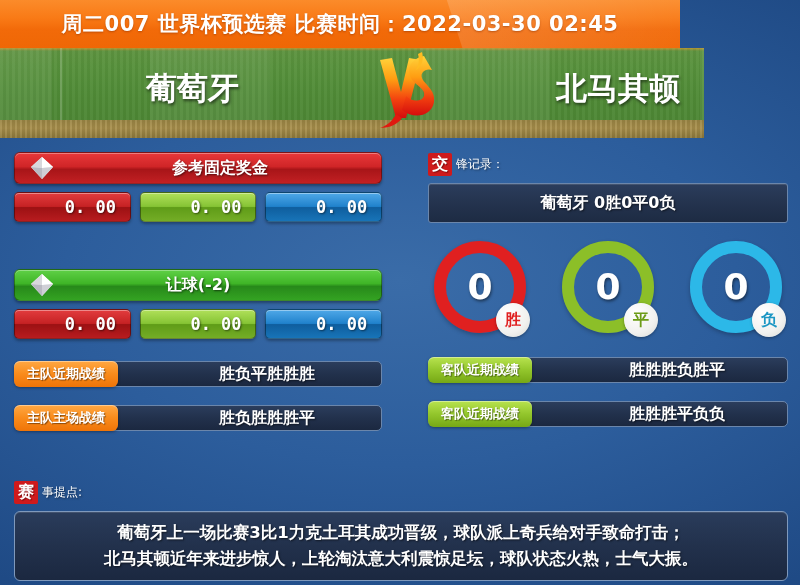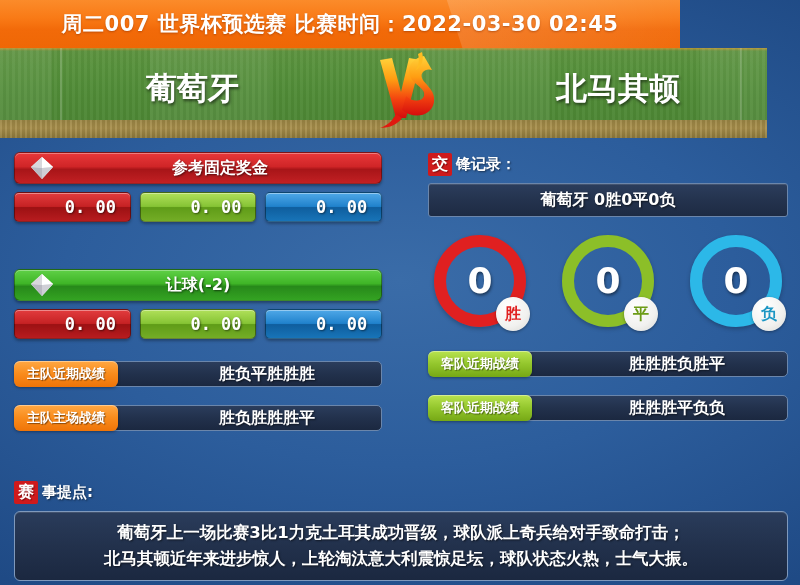--- a/index.html
+++ b/index.html
@@ -32,21 +32,21 @@
   .header-title {
     position: relative; z-index: 2;
     color: #ffffff; font-size: 21px; font-weight: bold;
     letter-spacing: 0.5px;
     text-shadow: 0 1px 2px rgba(120,40,0,0.45);
     white-space: nowrap;
   }
 
   
   .pitch {
-    position: absolute; left: 0; top: 48px; width: 767px; height: 90px;
+    position: absolute; left: 0; top: 48px; width: 704px; height: 90px;
     background:
       repeating-linear-gradient(90deg, rgba(255,255,255,0.035) 0 3px, rgba(0,0,0,0.03) 3px 6px),
       linear-gradient(180deg, #5e9340 0%, #57913c 20%, #4f8a36 55%, #4b8433 100%);
     overflow: hidden;
   }
   .pitch-stripe {
     position: absolute; top: 0; height: 100%;
     background: rgba(255,255,255,0.055);
   }
   .pitch-line-v {
@@ -125,26 +125,26 @@
   .section-tag {
     display: flex; align-items: center; height: 24px; margin-bottom: 7px;
   }
   .tag-box {
     background: #cf1a1c; color: #ffffff;
     font-size: 16px; font-weight: bold; line-height: 1;
     padding: 3px 4px 4px 4px; border-radius: 2px;
     text-shadow: 1px 1px 1px rgba(0,0,0,0.4);
   }
   .tag-rest {
-    color: #ffffff; font-size: 15px; font-weight: bold; margin-left: 4px;
+    color: #ffffff; font-size: 12px; font-weight: normal; margin-left: 4px;
     text-shadow: 1px 1px 2px rgba(0,0,0,0.5);
   }
 
   .dark-bar {
-    height: 34px; border-radius: 3px;
+    height: 40px; border-radius: 3px;
     background: linear-gradient(180deg, #2b3d5c 0%, #24334e 50%, #1d2b43 100%);
     border: 1px solid #6b86ab;
     display: flex; align-items: center; justify-content: center;
     color: #ffffff; font-size: 16px; font-weight: bold;
     text-shadow: 1px 1px 2px rgba(0,0,0,0.6);
     box-shadow: inset 0 1px 0 rgba(255,255,255,0.12);
   }
 
   .rings {
     display: flex; justify-content: space-between;

